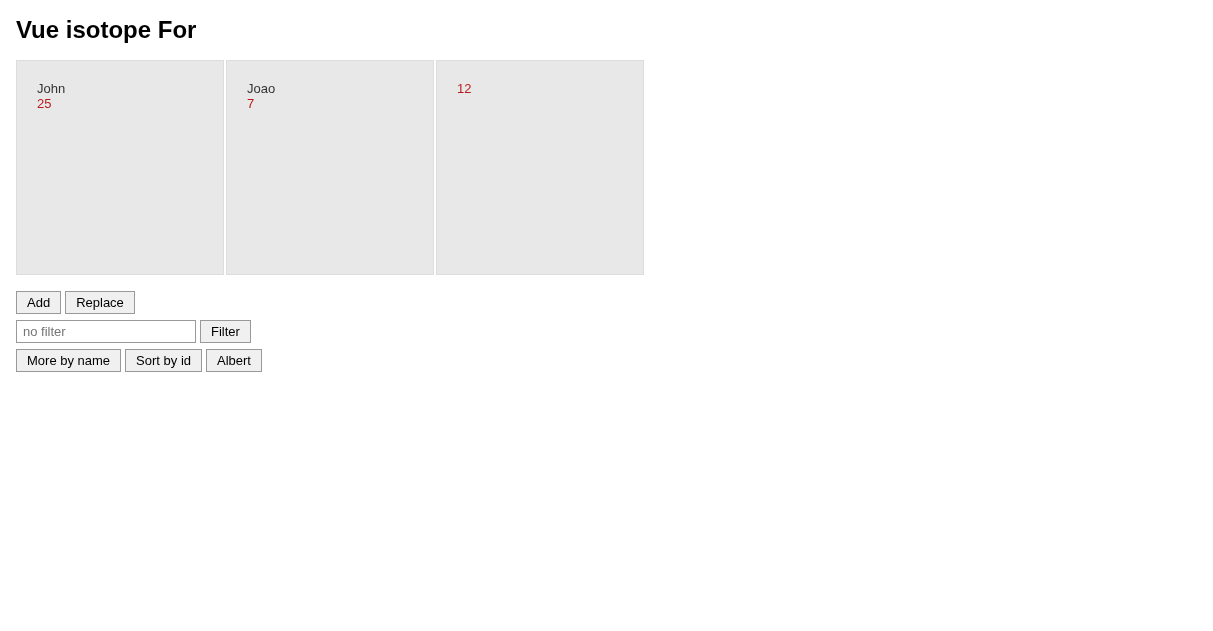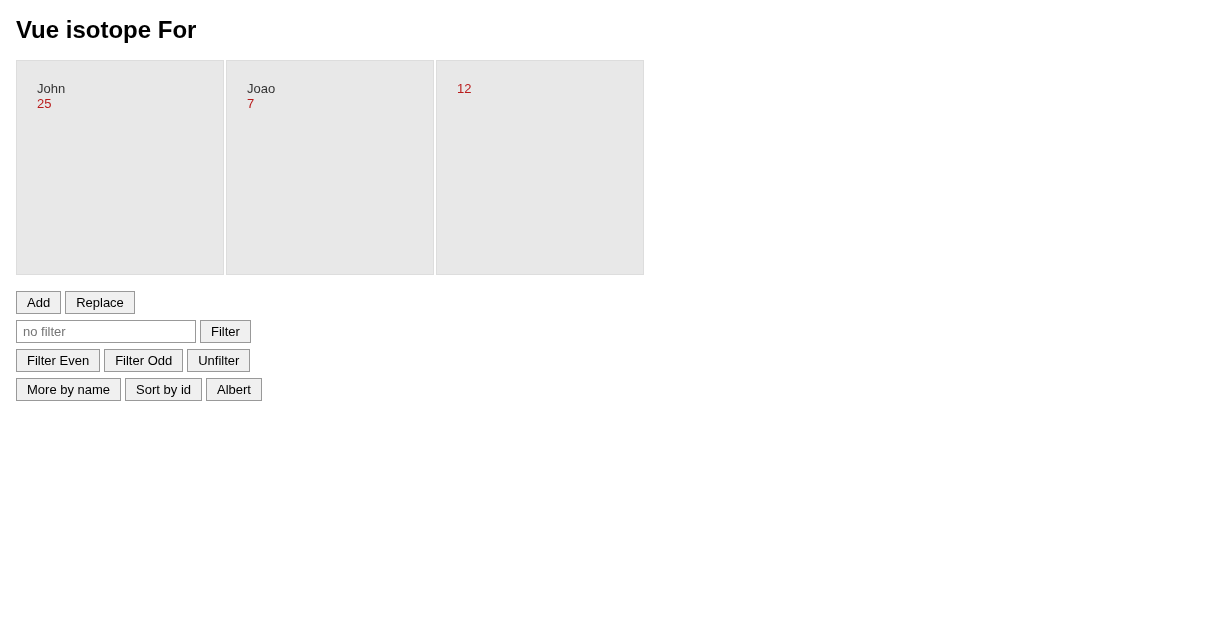--- a/index.html
+++ b/index.html
@@ -119,22 +119,17 @@
 <div class="controls">
   <div class="controls-row">
     <button>Add</button>
     <button>Replace</button>
   </div>
   <div class="controls-row">
     <input type="text" placeholder="no filter" style="">
     <button>Filter</button>
   </div>
   <div class="controls-row">
-    <button>Filter Even</button>
-    <button>Filter Odd</button>
-    <button>Unfilter</button>
-  </div>
-  <div class="controls-row">
     <button>More by name</button>
     <button>Sort by id</button>
     <button>Albert</button>
   </div>
 </div>
 
 </body></html>

